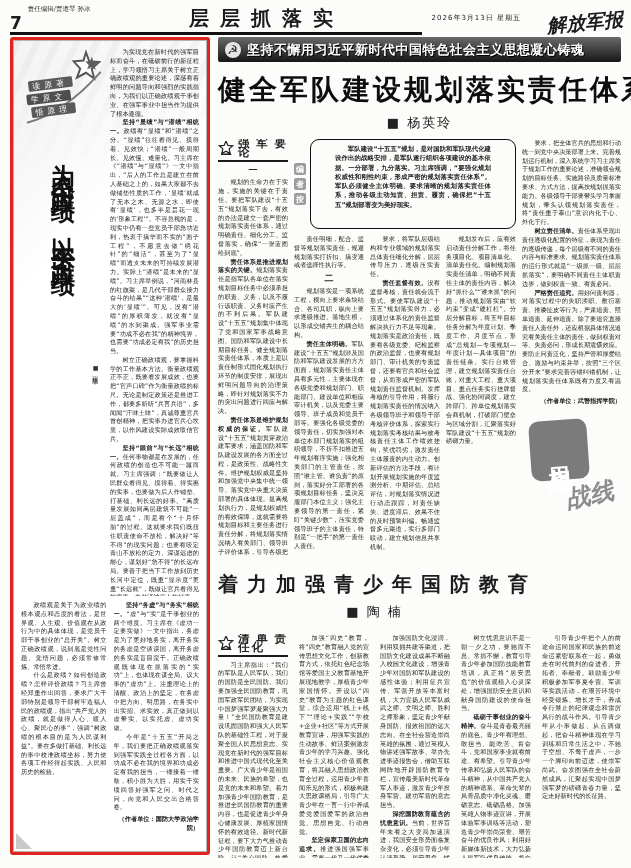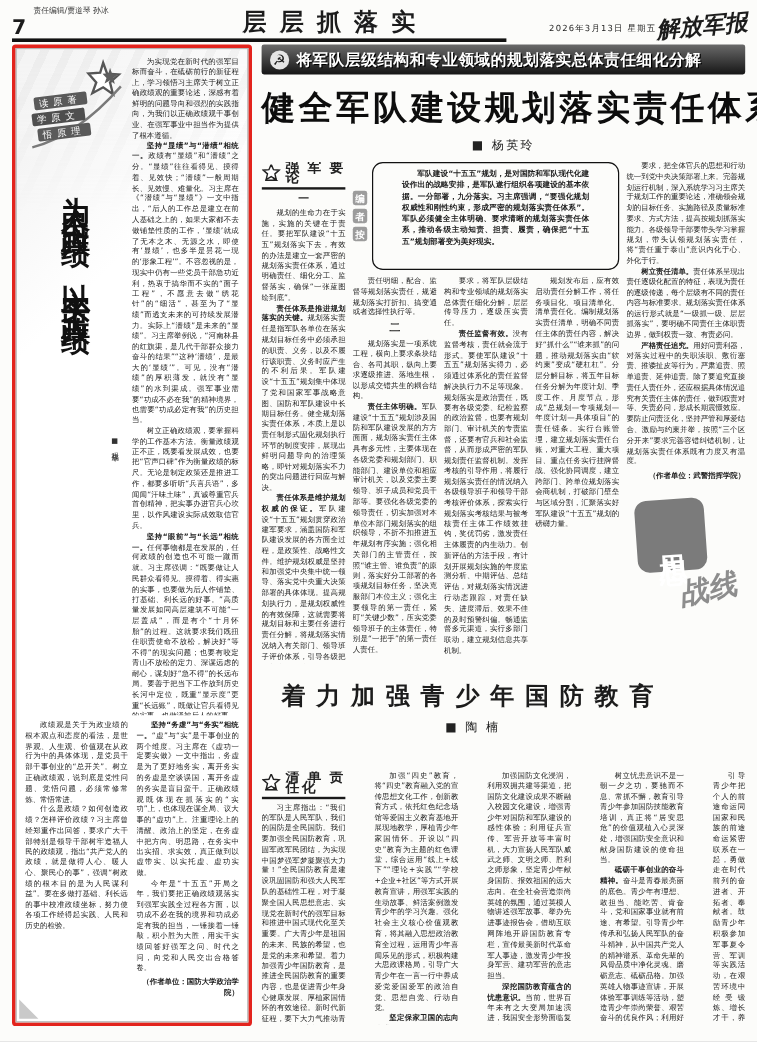--- a/index.html
+++ b/index.html
@@ -4,21 +4,21 @@
 <style>
   html,body{margin:0;padding:0;background:#d8d8d8;}
   .page{position:relative;width:631px;height:868px;background:#fcfcfa;overflow:hidden;
         color:#1c1c1c;font-family:"DejaVu Sans","Liberation Sans",sans-serif;}
   
   .hdr{position:absolute;top:4px;left:10px;right:8px;height:28px;display:flex;align-items:flex-end;justify-content:space-between;}
   .hdr-left{display:flex;align-items:flex-end;gap:6px;}
   .pgnum{font-size:17px;font-weight:900;line-height:1;}
   .editors{font-size:6.5px;color:#333;padding-bottom:18px;}
   .hdr-center{font-size:20px;font-weight:900;letter-spacing:11px;padding-left:11px;white-space:nowrap;}
-  .hdr-right{display:flex;align-items:flex-end;gap:0;}
+  .hdr-right{display:flex;align-items:flex-start;gap:26px;}
   .date{font-size:7px;color:#222;padding-bottom:3px;letter-spacing:1px;}
   .masthead{font-family:"DejaVu Serif","Liberation Serif",serif;font-style:italic;font-weight:bold;
             font-size:19px;transform:rotate(-5deg);line-height:1;}
   .hdr-rule{position:absolute;top:32px;left:10px;width:412px;height:2.5px;background:#111;}
   
   .leftbox{position:absolute;left:10px;top:37px;width:200px;height:818px;
            border:3.5px solid #e3241d;border-radius:3px;background:#fff;box-sizing:border-box;}
   .leftbox-inner{position:relative;width:100%;height:100%;box-sizing:border-box;border:1px solid #b5b5b5;
            padding:7px 7px 4px 7px;overflow:hidden;
            background:linear-gradient(135deg,#efefef 0%,#ffffff 26%,#ffffff 100%);}
@@ -44,21 +44,21 @@
   
   .rightarea{position:absolute;left:218px;top:37px;width:403px;height:826px;}
   .banner{height:25px;display:flex;align-items:center;gap:6px;padding:0 7px;box-sizing:border-box;
           background:linear-gradient(#6a6a6a,#161616);border-radius:2px;color:#fff;
           font-weight:900;font-size:13px;letter-spacing:.5px;white-space:nowrap;
           text-shadow:1px 1px 0 #000;}
   .emblem{flex:none;width:16px;height:16px;border-radius:50%;background:#e5e5e5;color:#1a1a1a;
           display:flex;align-items:center;justify-content:center;font-size:12px;text-shadow:none;}
   .a1-title{margin-top:9px;text-align:center;font-size:28px;font-weight:900;letter-spacing:3px;
             white-space:nowrap;color:#0d0d0d;}
-  .byline{text-align:center;font-size:10px;letter-spacing:2px;margin-top:5px;color:#222;}
+  .byline{text-align:center;font-size:13px;letter-spacing:2px;margin-top:5px;color:#222;}
   .a1-grid{margin-top:7px;height:418px;display:grid;gap:6px;overflow:hidden;
            grid-template-columns:70px 70px 70px 70px 1fr;grid-template-rows:90px 1fr;
            grid-template-areas:"c1 bx bx bx c5" "c1 c2 c3 c4 c5";}
   .gc{overflow:hidden;}
   .c1{grid-area:c1;} .c2{grid-area:c2;} .c3{grid-area:c3;} .c4{grid-area:c4;} .c5{grid-area:c5;}
   .bx{grid-area:bx;display:flex;gap:4px;align-items:stretch;}
   .bx-label{flex:none;width:12px;display:flex;flex-direction:column;gap:3px;justify-content:center;}
   .bx-label span{width:12px;height:12px;background:#9c9c9c;color:#fff;font-size:8px;font-weight:bold;
                  display:flex;align-items:center;justify-content:center;border-radius:2px;}
   .bx-box{flex:1;border:1.6px solid #111;border-radius:9px;padding:5px 24px;box-sizing:border-box;
@@ -67,21 +67,21 @@
              padding-bottom:3px;margin-bottom:4px;font-weight:900;font-size:11.5px;letter-spacing:2px;}
   .divider{text-align:center;font-weight:900;font-size:9px;margin:4px 0;}
   .a1-note{margin:3px 0 0;text-align:right;font-weight:700;}
   .seal-wrap{position:relative;width:84px;height:86px;margin:10px auto 0;}
   .seal-box{position:absolute;left:0;top:4px;width:58px;height:60px;background:#7b7b7b;border-radius:10px;
             transform:rotate(-4deg);display:flex;align-items:center;justify-content:center;}
   .seal-sq{writing-mode:vertical-rl;text-orientation:upright;color:#fff;font-size:23px;font-weight:900;
            font-family:"DejaVu Serif","Liberation Serif",serif;line-height:1;letter-spacing:2px;}
   .seal-script{position:absolute;right:0;bottom:2px;font-family:"DejaVu Serif","Liberation Serif",serif;
            font-style:italic;font-weight:bold;font-size:24px;color:#8d8d8d;transform:rotate(-12deg);}
-  .a2-grid{margin-top:8px;height:293px;display:grid;gap:24px;overflow:hidden;
+  .a2-grid{margin-top:8px;height:293px;display:grid;gap:11px;overflow:hidden;
            grid-template-columns:70px 70px 70px 70px 1fr;grid-template-rows:58px 1fr;
            grid-template-areas:"t t t t ." "a b c d e";}
   .a2-t{grid-area:t;text-align:center;}
   .a2-title{font-size:20px;font-weight:900;letter-spacing:9px;white-space:nowrap;margin-top:6px;}
   .ga{grid-area:a;} .gb{grid-area:b;} .gcc{grid-area:c;} .gd{grid-area:d;} .ge{grid-area:e;}
   .star-icon svg{display:block;}
 </style>
 </head>
 <body>
 
@@ -140,21 +140,21 @@
         </div>
       </div>
       <div class="curl"></div>
     </div>
   </div>
 
   <div class="rightarea">
 
     <div class="banner">
       <span class="emblem">☭</span>
-      <span>将军队层级结构和专业领域的规划落实总体责任细化分解</span>
+      <span>坚持不懈用习近平新时代中国特色社会主义思想凝心铸魂</span>
     </div>
 
     <div class="a1-title">健全军队建设规划落实责任体系</div>
     <div class="byline">■ 杨英玲</div>
 
     <div class="a1-grid">
       <div class="gc c1 smalltext">
         <div class="col-label">
           <span class="star-icon">
             <svg width="16" height="14" viewBox="0 0 16 14">

